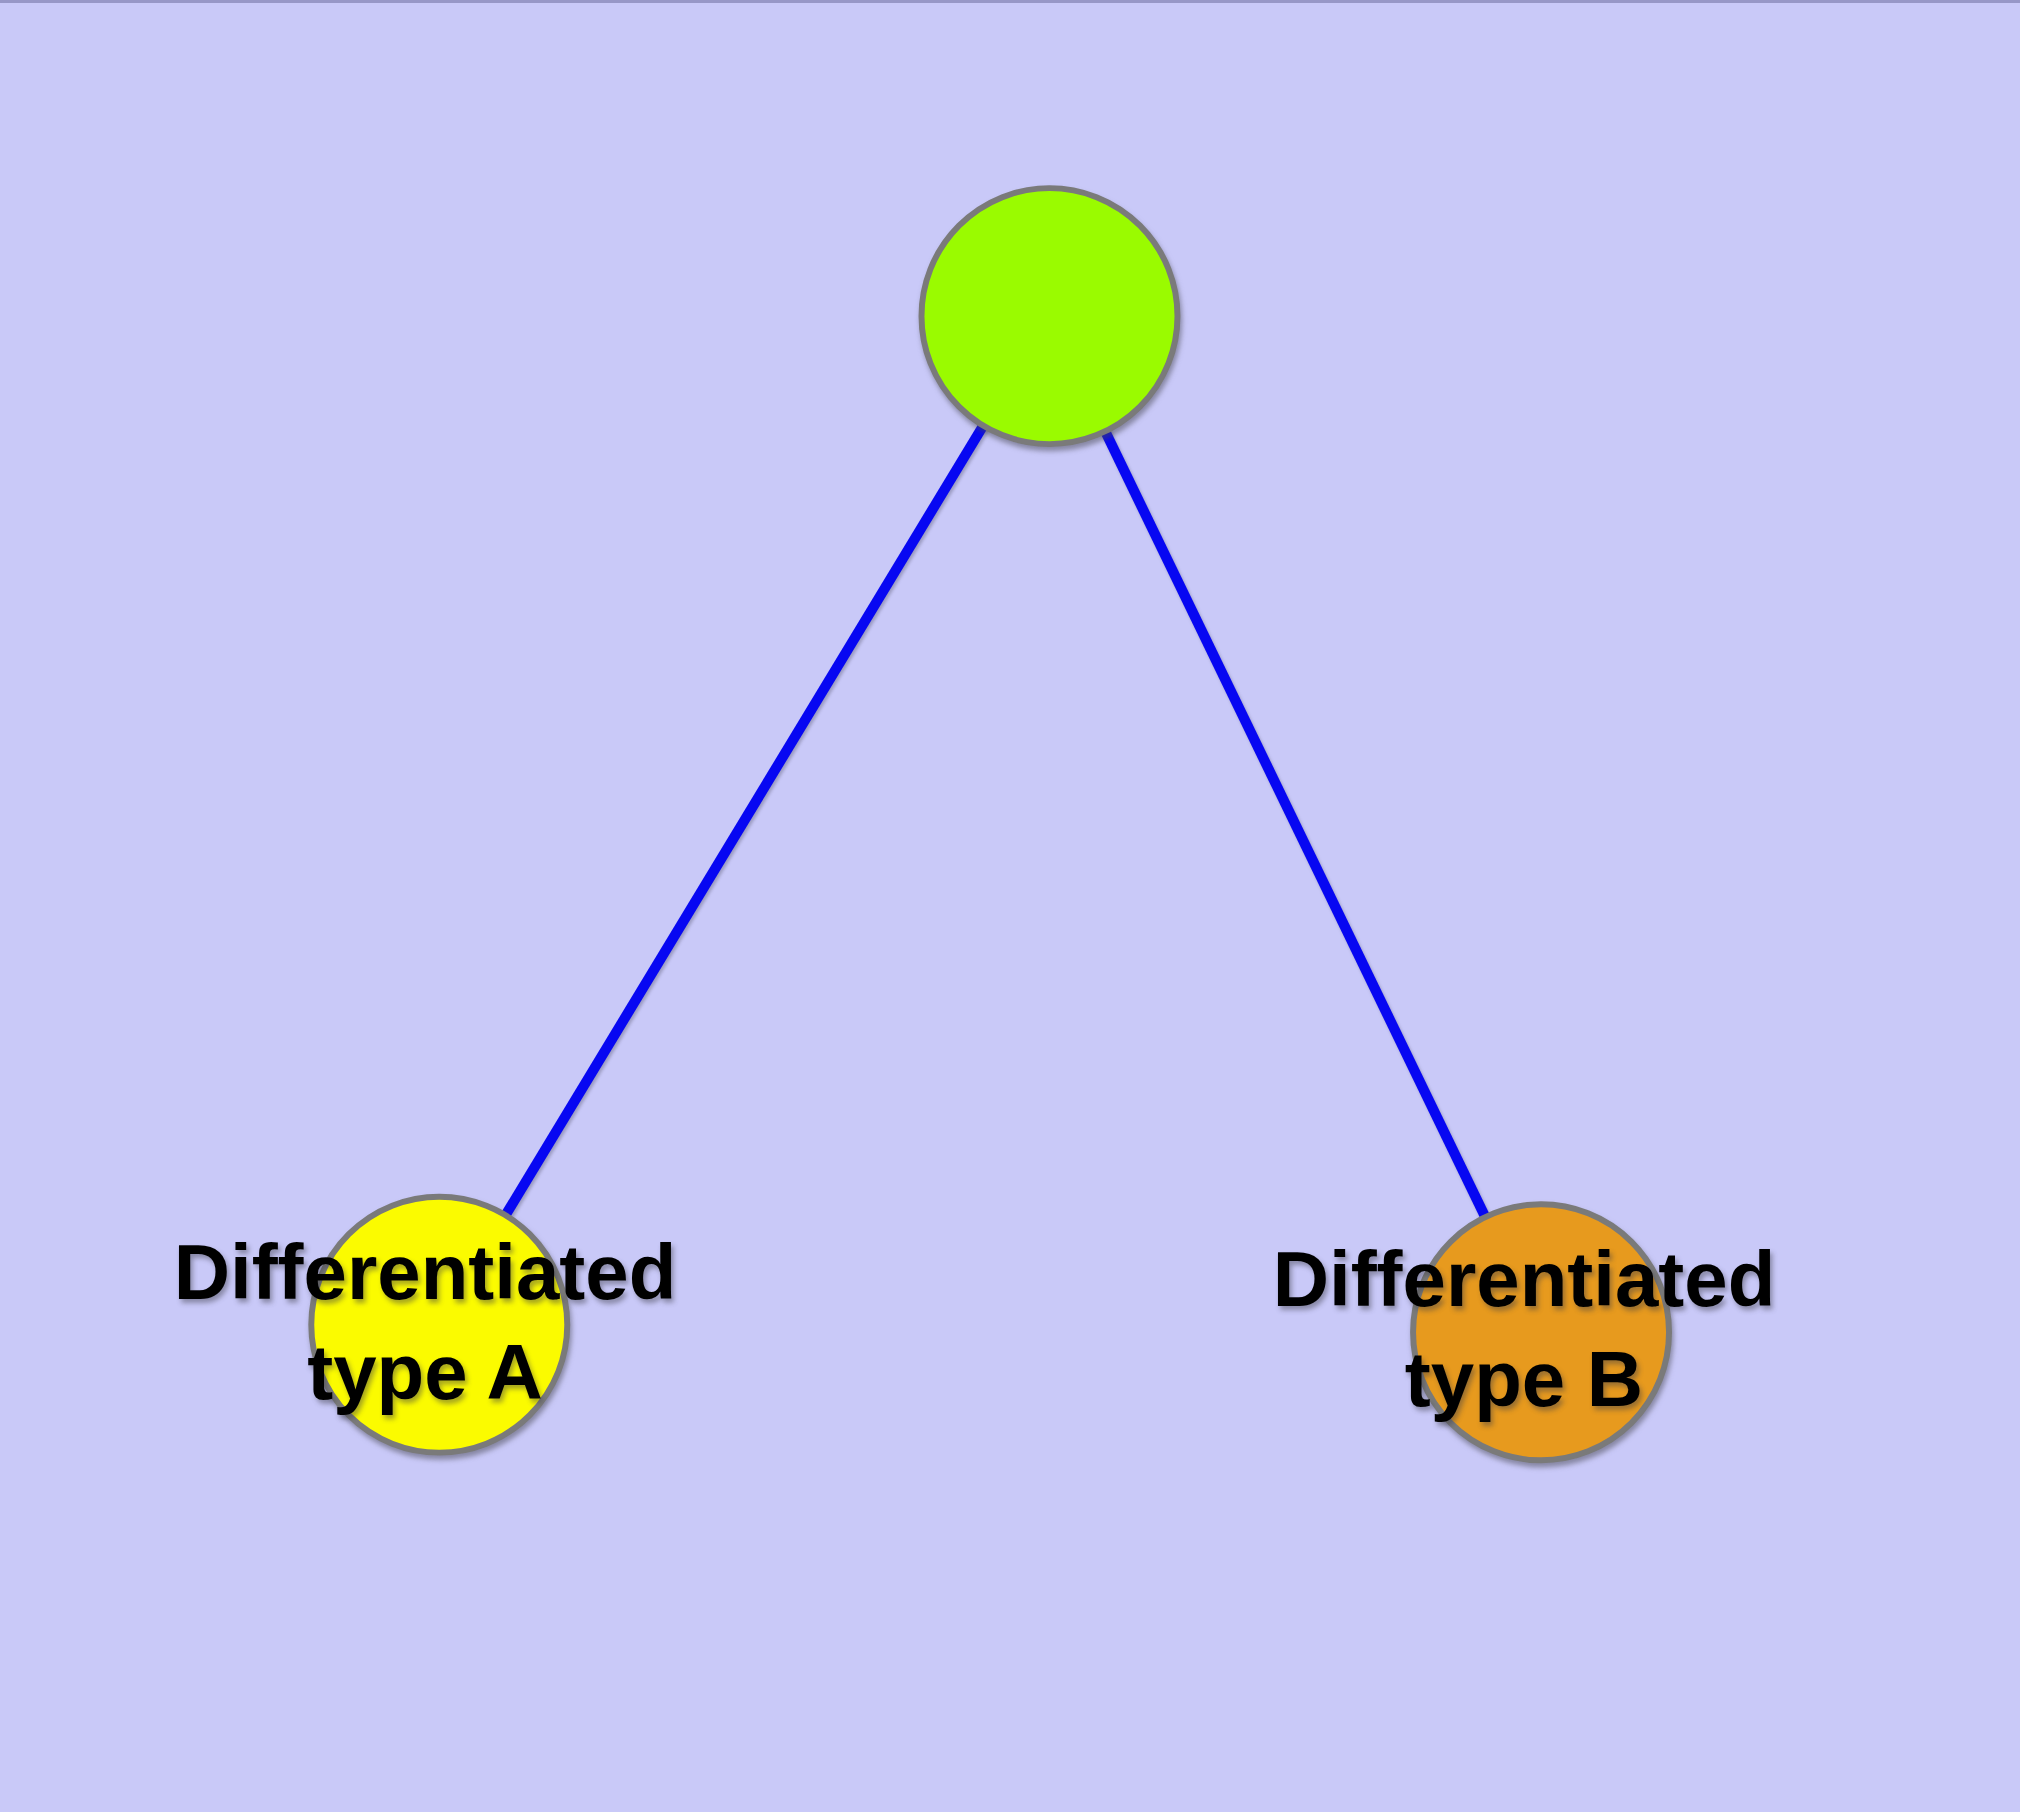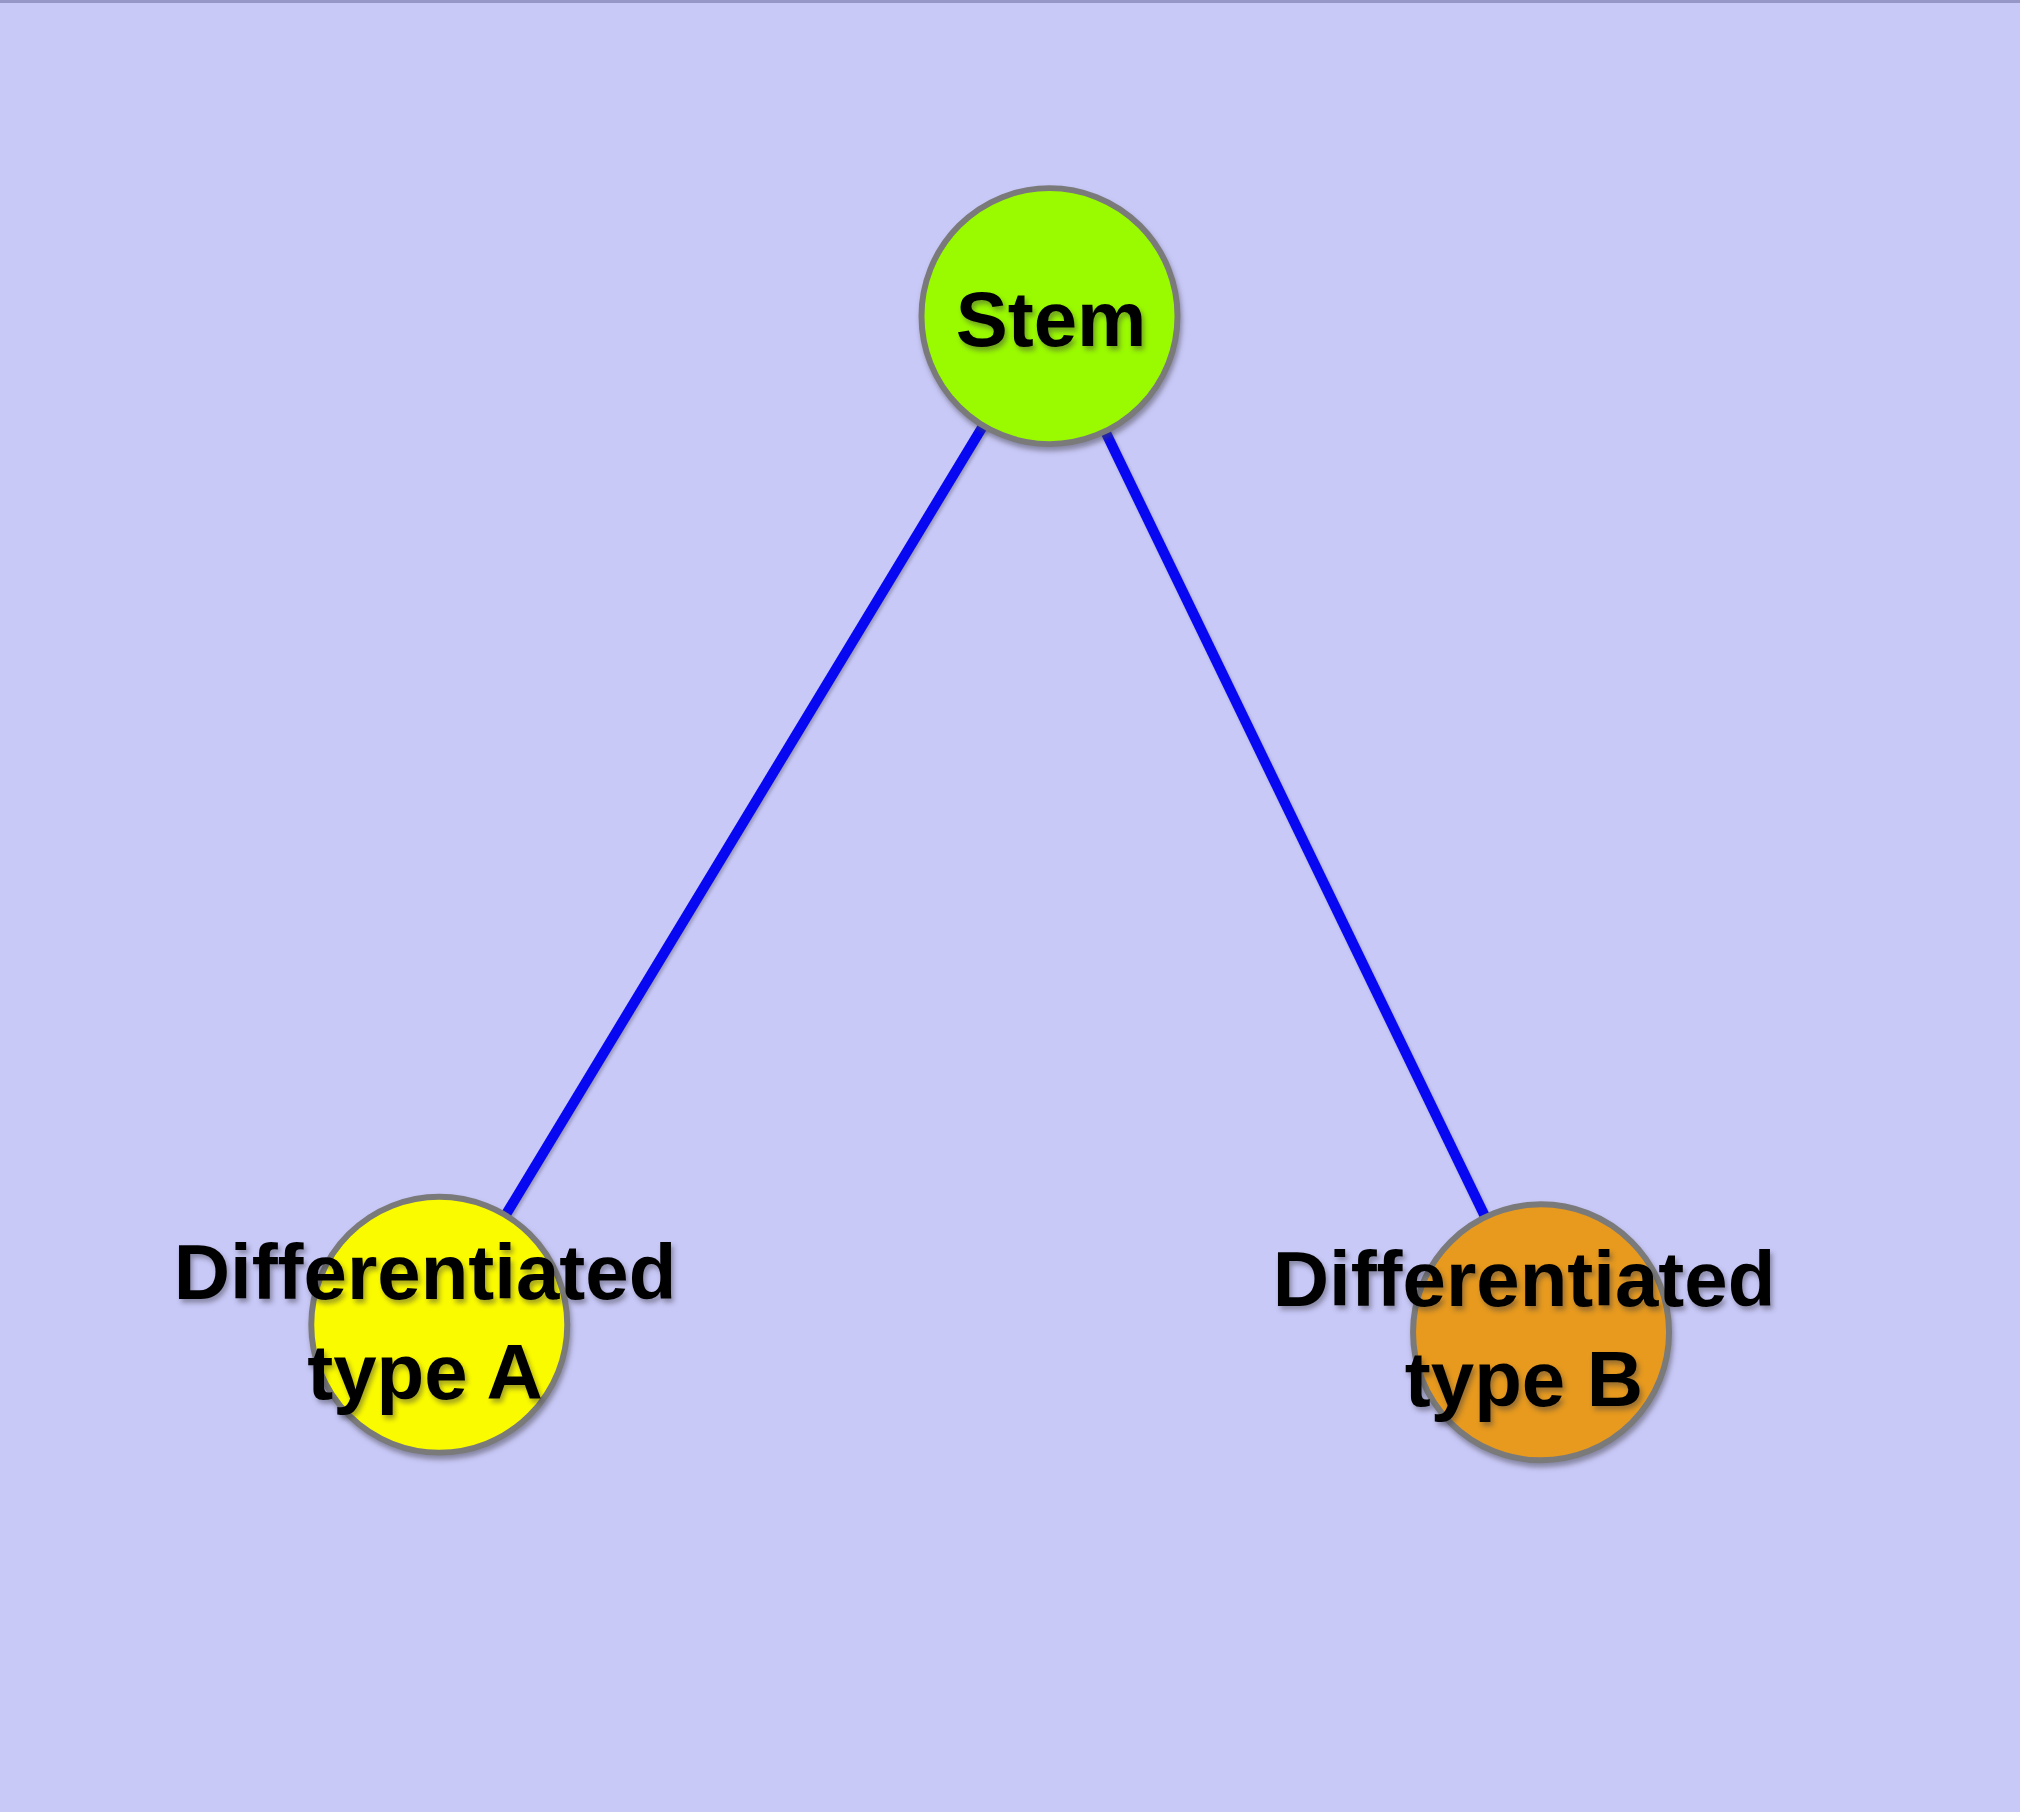--- a/index.html
+++ b/index.html
@@ -56,21 +56,20 @@
   <svg class="graph-layer" viewBox="0 0 2384 2138" width="2021" height="1812">
 
     <line x1="1238" y1="373" x2="518" y2="1563" stroke-width="12" stroke="#0707F2"></line>
     <line x1="1238" y1="373" x2="1818" y2="1572" stroke-width="12" stroke="#0707F2"></line>
 
     <circle cx="1238" cy="373" r="151" stroke-width="7" fill="#9AFB00" stroke="#7A7A7A"></circle>
     <circle cx="518" cy="1563" r="151" stroke-width="7" fill="#FBFB00" stroke="#7A7A7A"></circle>
     <circle cx="1818" cy="1572" r="151" stroke-width="7" fill="#E79A1E" stroke="#7A7A7A"></circle>
   </svg>
 
-  <div class="node-label" style="left:1051px; top:319px;">Stem</div>
 
   <div class="node-label" style="left:425px; top:1322px;">Differentiated
 type A</div>
 
   <div class="node-label" style="left:1524px; top:1329px;">Differentiated
 type B</div>
 
 </div>
 
 

